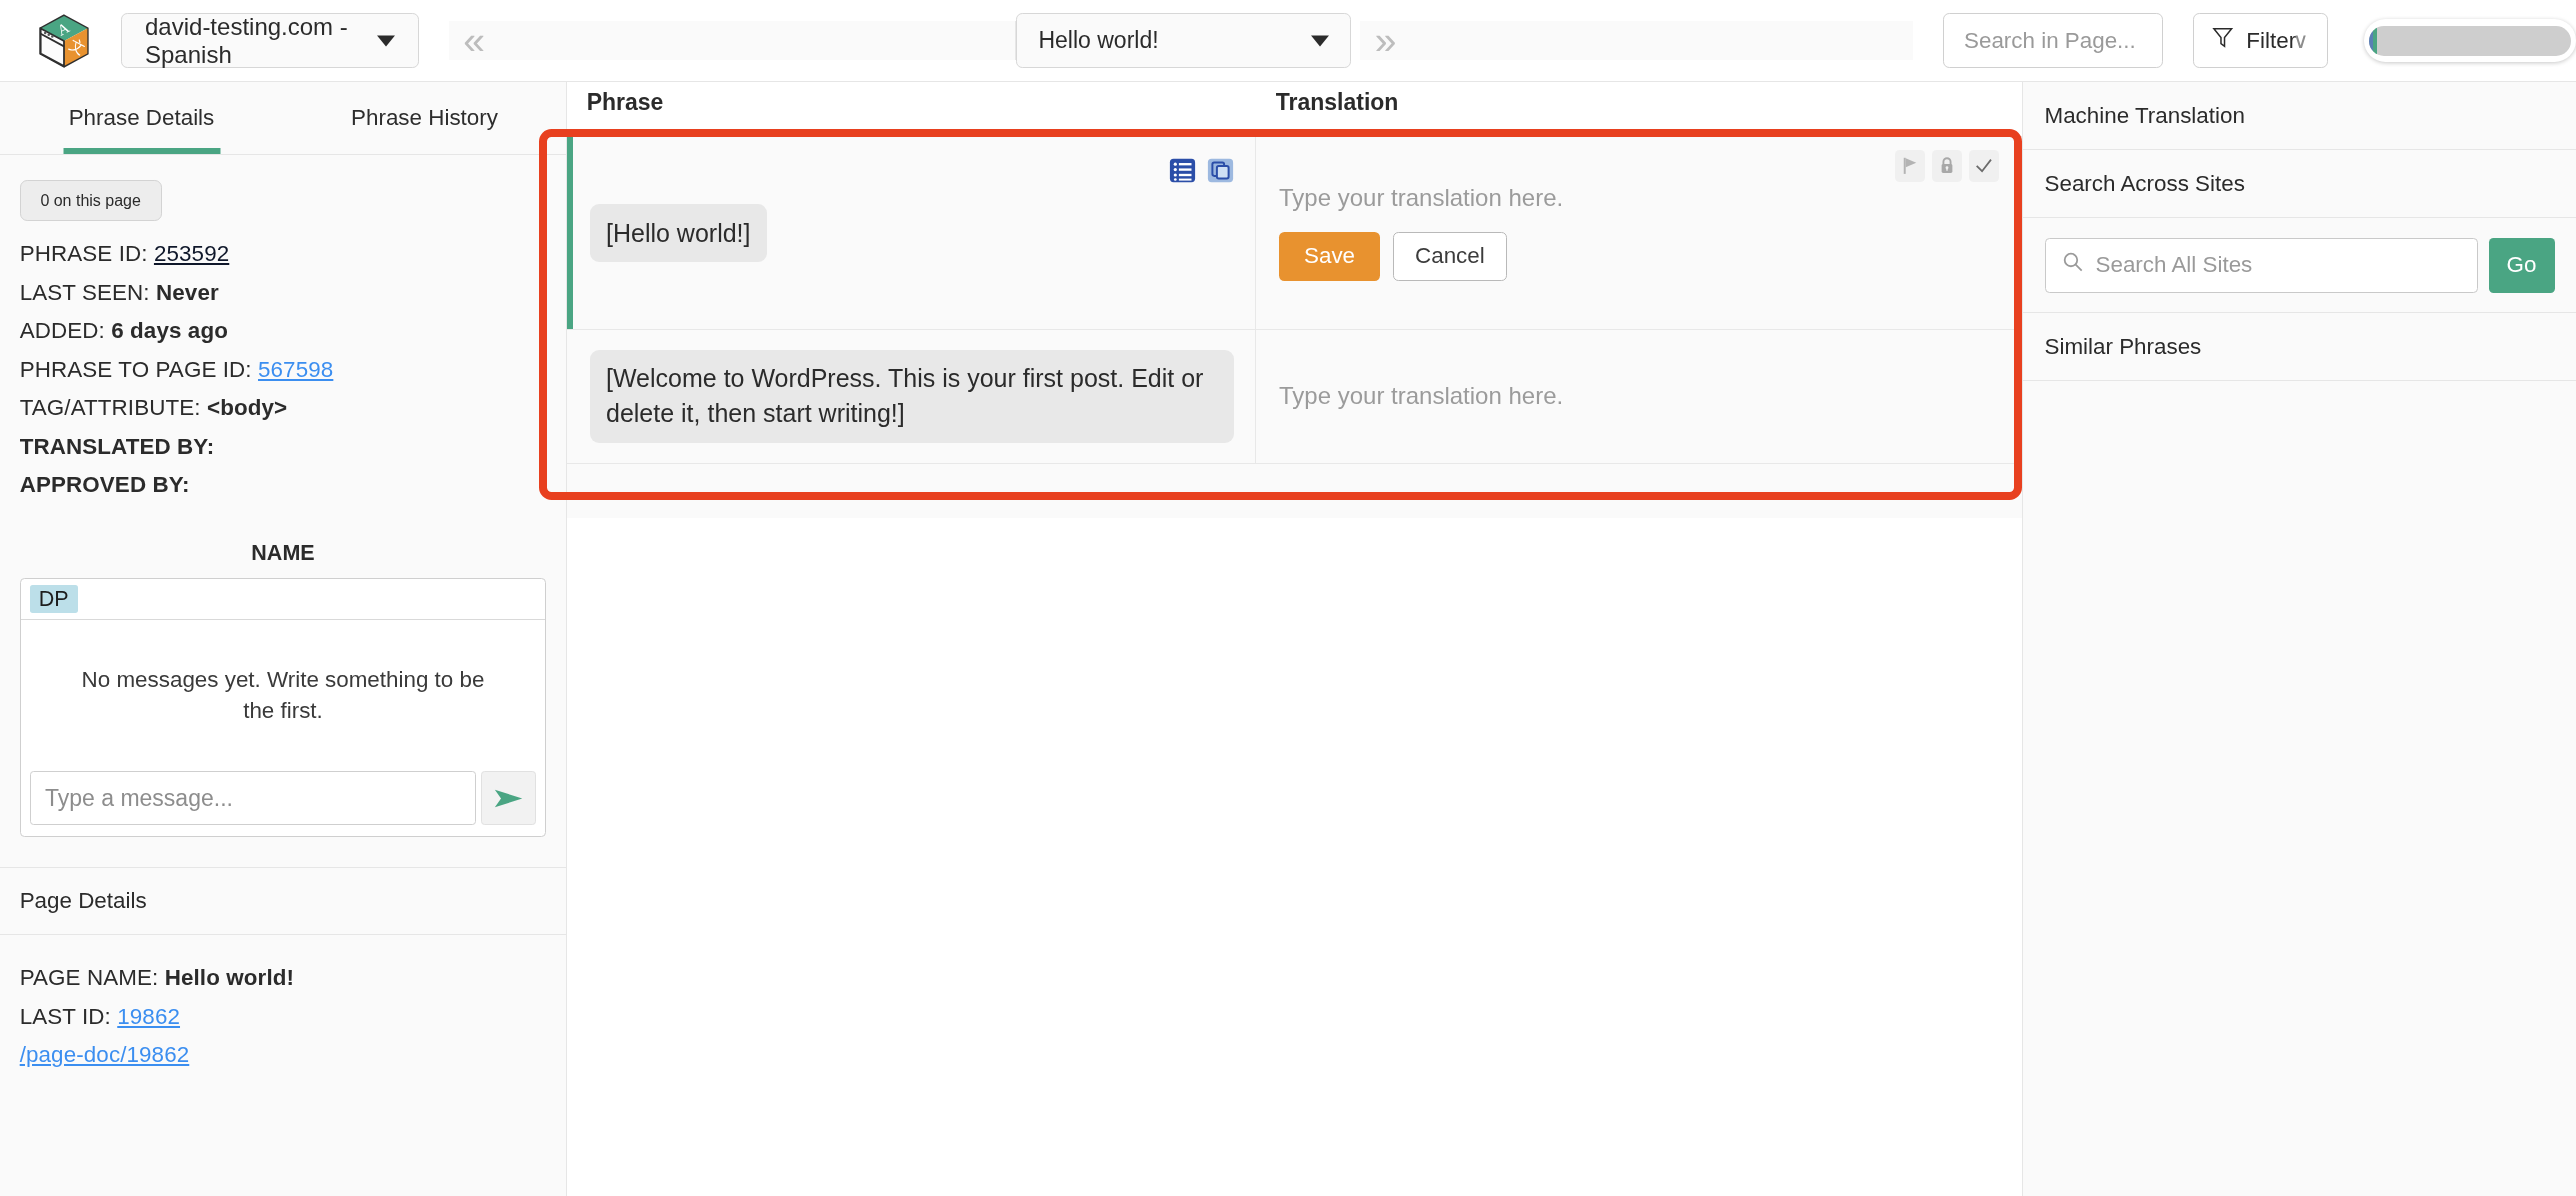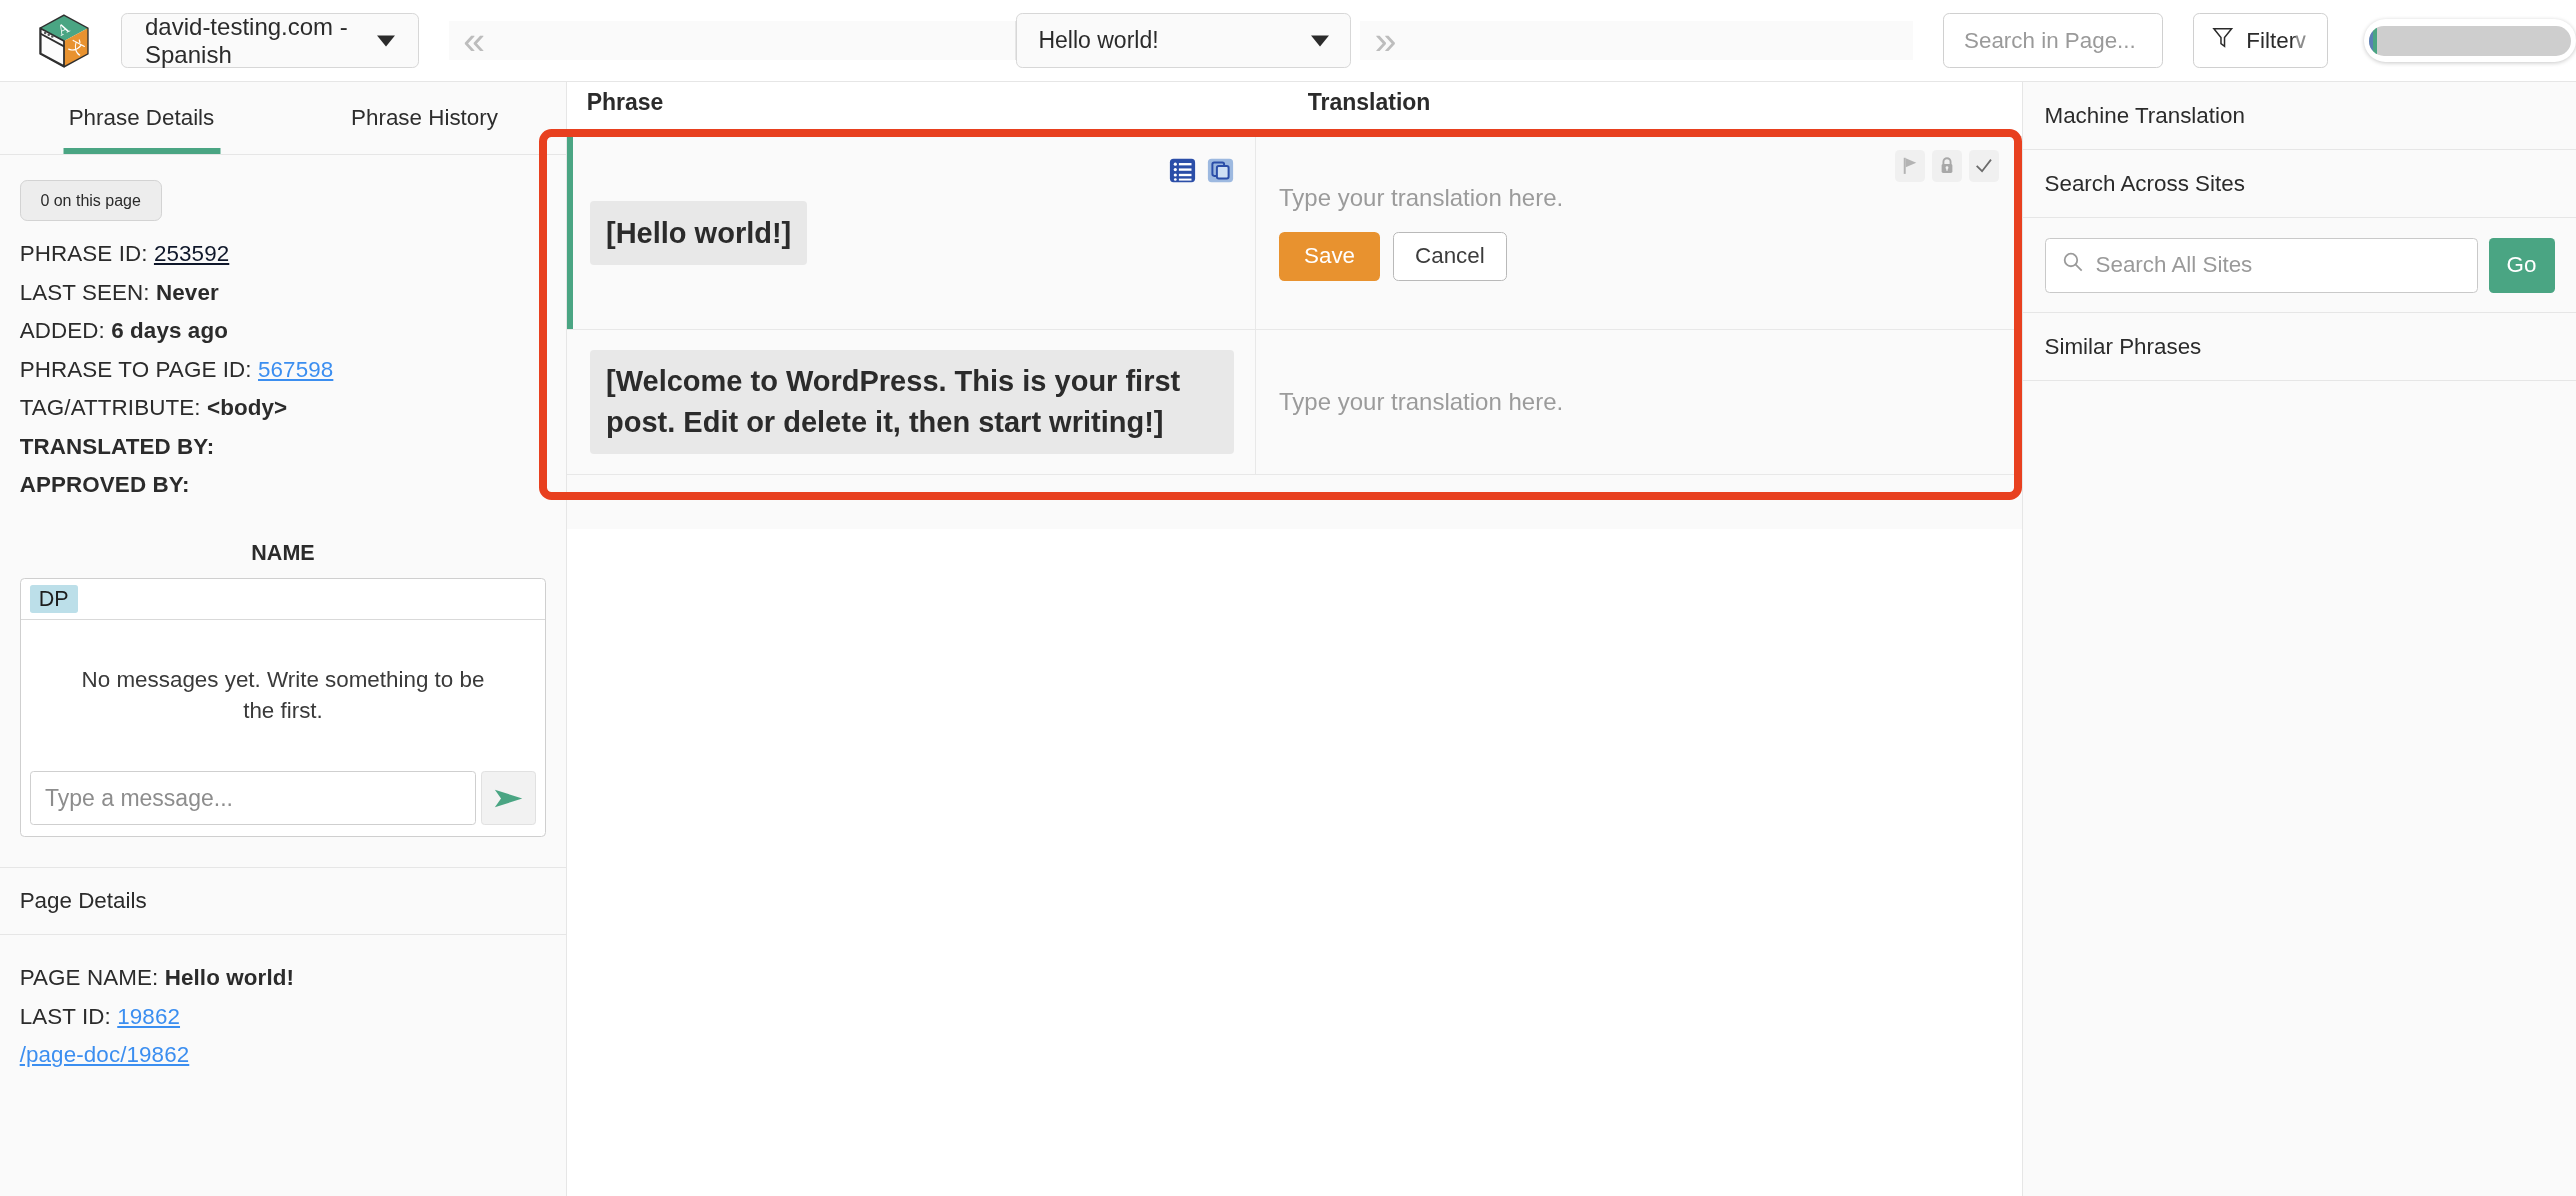--- a/index.html
+++ b/index.html
@@ -220,21 +220,20 @@
   .center {
     flex: 1;
     background: #ffffff;
     position: relative;
     border-right: 0.9px solid #e6e6e6;
   }
   .tbl-head {
     display: flex; height: 54px; align-items: flex-start;
     padding-top: 7.2px;
     background: #ffffff;
-    gap: 32px;
   }
   .th {
     font-size: 23px; font-weight: bold; color: #2b2b2b;
     padding-left: 19.7px;
   }
   .th.phrase { width: 689px; flex: 0 0 689px; }
   .th.translation { flex: 1; }
 
   .tbl-wrap { border-top: 0.9px solid #e6e6e6; }
   .row {
@@ -251,27 +250,26 @@
     display: flex; flex-direction: column; justify-content: center;
   }
   .row.first .cell-phrase { min-height: 192px; }
   .greenbar {
     position: absolute; left: 0; top: 0; bottom: 0;
     width: 6.3px; background: #4aa583;
   }
   .phrase-chip {
     display: inline-block;
     background: #e8e8e8;
-    border-radius: 4px;
+    border-radius: 9px;
     padding: 11.6px 16px;
-    font-size: 29px; color: #2b2b2b;
+    font-size: 25px; color: #2b2b2b;
     line-height: 1.4;
     max-width: 100%;
     align-self: flex-start;
-    font-weight: bold;
   }
   .phrase-icons {
     position: absolute; right: 21.5px; top: 19.7px;
     display: flex; gap: 10.7px; align-items: center;
   }
 
   .cell-trans {
     flex: 1; position: relative;
     padding: 19.7px 23px;
     display: flex; flex-direction: column; justify-content: center;

